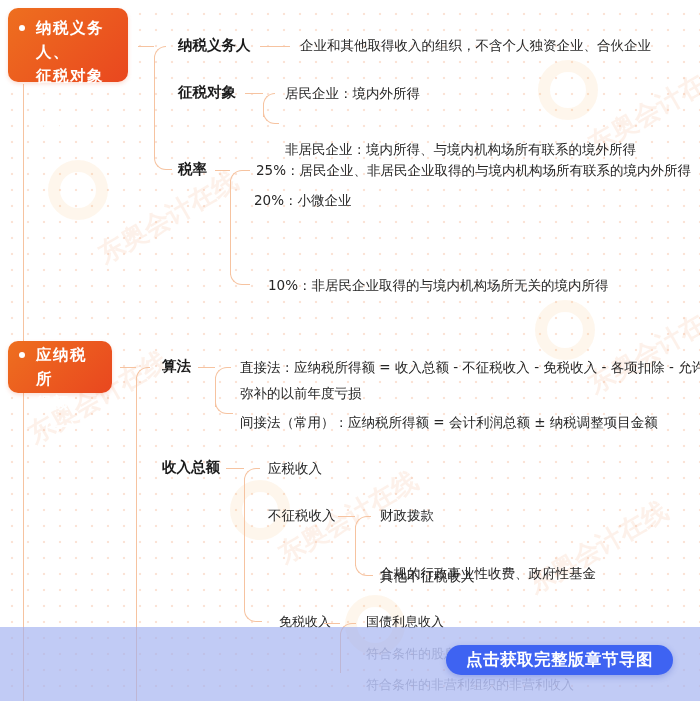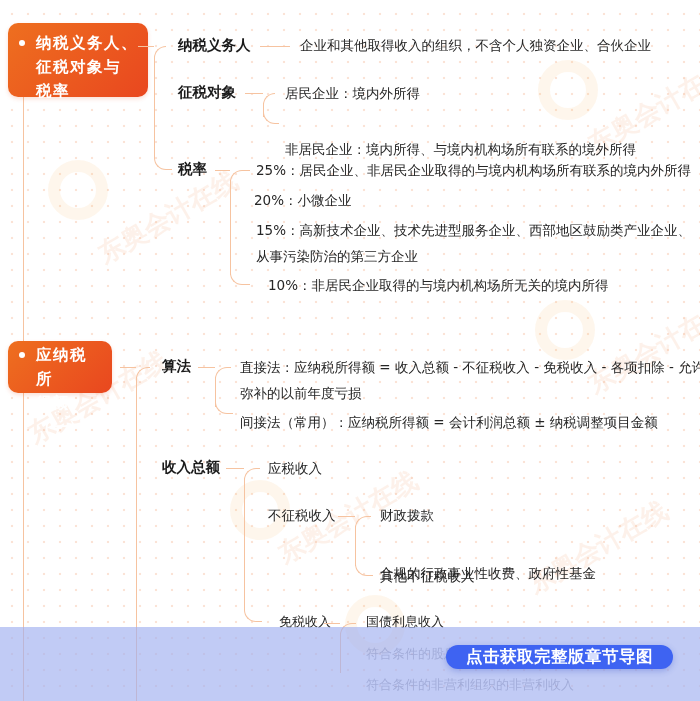--- a/index.html
+++ b/index.html
@@ -48,21 +48,21 @@
     position: absolute; width: 60px; height: 60px; border-radius: 50%;
     border: 12px solid rgba(250, 190, 120, 0.14); pointer-events: none;
   }
 
   .overlay {
     position: absolute; left: 0; top: 627px; width: 700px; height: 74px;
     background: rgba(160, 175, 240, 0.65);
   }
   .faded { color: rgba(60, 60, 80, 0.45); }
   .cta-button {
-    position: absolute; left: 446px; top: 645px; width: 227px; height: 24px;
+    position: absolute; left: 446px; top: 645px; width: 227px; height: 30px;
     border-radius: 19px; background: #3e63f2; color: #fff;
     font-size: 16.5px; font-weight: bold; letter-spacing: 0.5px;
     display: flex; align-items: center; justify-content: center;
     box-shadow: 0 2px 6px rgba(40, 70, 200, 0.3);
     cursor: pointer;
   }
 </style>
 </head>
 <body>
 
@@ -75,21 +75,21 @@
   <div class="wm-ring" style="left:535px; top:300px;"></div>
   <div class="watermark" style="left:580px; top:330px;">东奥会计在线</div>
   <div class="watermark" style="left:20px; top:380px;">东奥会计在线</div>
   <div class="wm-ring" style="left:230px; top:480px;"></div>
   <div class="watermark" style="left:270px; top:500px;">东奥会计在线</div>
   <div class="watermark" style="left:520px; top:530px;">东奥会计在线</div>
   <div class="wm-ring" style="left:345px; top:595px;"></div>
 
   <div class="line v" style="left:23px; top:84px; height:617px;"></div>
 
-  <div class="root-node" style="left:8px; top:23px; width:140px; height:74px;">
+  <div class="root-node" style="left:8px; top:8px; width:120px; height:74px;">
     <span class="dot"></span>
     <span class="txt">纳税义务人、</span>
     <span class="txt">征税对象与</span>
     <span class="txt">税率</span>
   </div>
 
   <div class="line h" style="left:138px; top:46px; width:16px;"></div>
   <div class="line curve-down" style="left:154px; top:46px; width:12px; height:14px;"></div>
   <div class="line v" style="left:154px; top:58px; height:100px;"></div>
   <div class="line curve-up" style="left:154px; top:155px; width:18px; height:15px;"></div>
@@ -106,24 +106,20 @@
   <div class="t3" style="left:285px; top:83px;">居民企业：境内外所得</div>
   <div class="t3" style="left:285px; top:114px;margin-top:25px;">非居民企业：境内所得、与境内机构场所有联系的境外所得</div>
 
   <div class="t2" style="left:178px; top:160px;">税率</div>
   <div class="line h" style="left:215px; top:170px; width:15px;"></div>
   <div class="line curve-down" style="left:230px; top:170px; width:20px; height:12px;"></div>
   <div class="line v" style="left:230px; top:180px; height:95px;"></div>
   <div class="line curve-up" style="left:230px; top:270px; width:20px; height:15px;"></div>
   <div class="t3" style="left:256px; top:160px;">25%：居民企业、非居民企业取得的与境内机构场所有联系的境内外所得</div>
   <div class="t3" style="left:254px; top:190px;">20%：小微企业</div>
-  <div class="t3" style="left:256px; top:220px;">
-    <div>15%：高新技术企业、技术先进型服务企业、西部地区鼓励类产业企业、</div>
-    <div style="margin-top:6px;">从事污染防治的第三方企业</div>
-  </div>
   <div class="t3" style="left:256px; top:275px;margin-left:12px;">10%：非居民企业取得的与境内机构场所无关的境内所得</div>
 
   <div class="root-node" style="left:8px; top:341px; width:104px; height:52px; padding-top:2px;">
     <span class="dot" style="top:11px;"></span>
     <span class="txt">应纳税所</span>
     <span class="txt" style="letter-spacing:1px;">得额（一）</span>
   </div>
 
   <div class="line h" style="left:120px; top:367px; width:16px;"></div>
   <div class="line curve-down" style="left:136px; top:367px; width:14px; height:12px;"></div>

